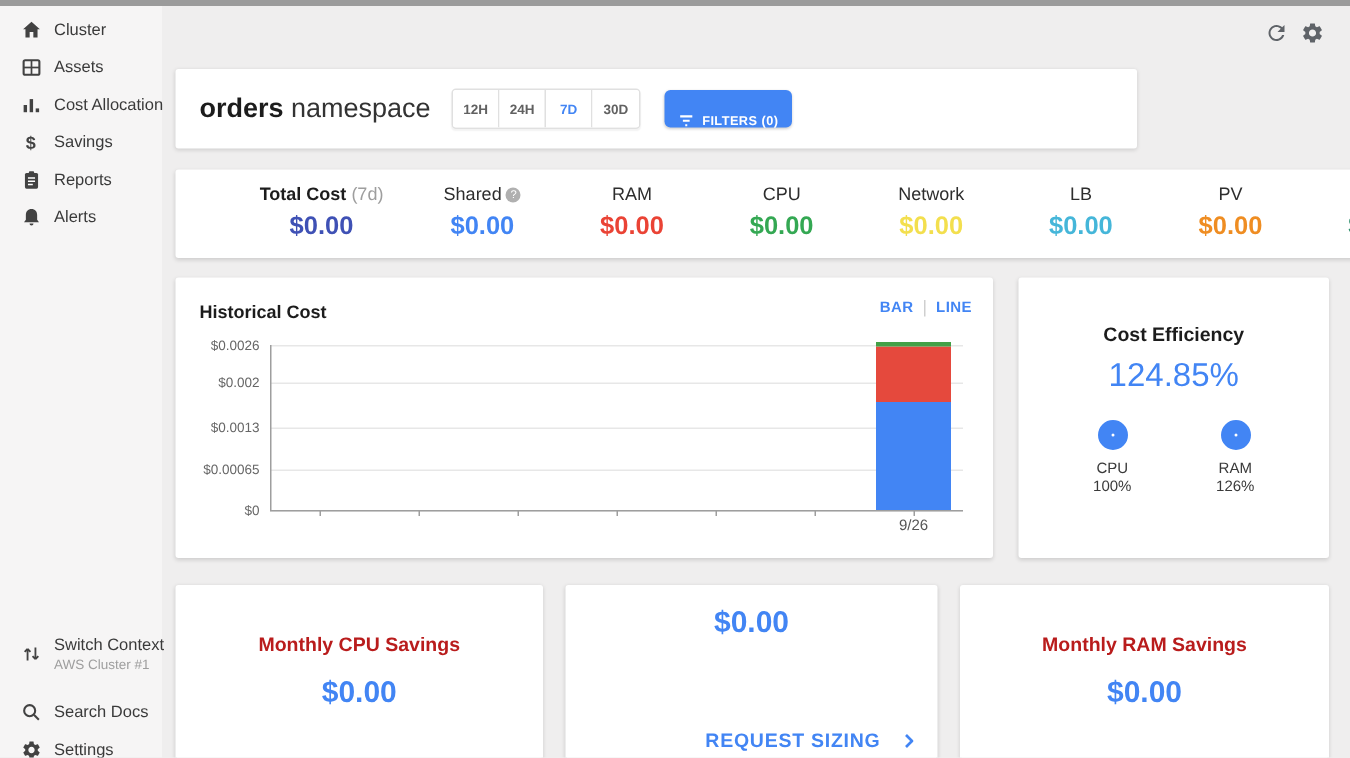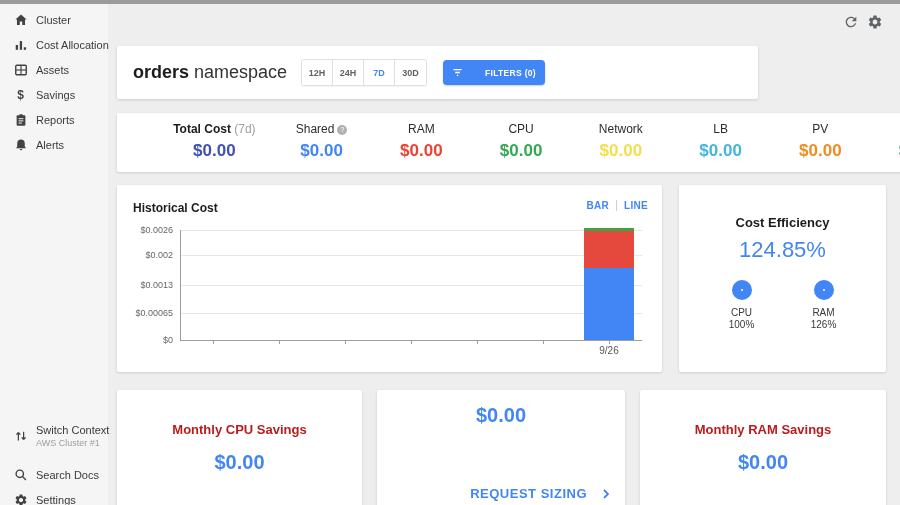--- a/index.html
+++ b/index.html
@@ -34,21 +34,21 @@
   .header-card { left:117px; top:46px; width:641px; height:53px; display:flex; align-items:center; padding-left:16px; }
   .page-title { font-size:18px; white-space:nowrap; }
   .page-title .t1 { font-weight:bold; color:#1c1c1c; }
   .page-title .t2 { font-weight:400; color:#333; }
 
   .range-group { display:flex; margin-left:14px; border:1px solid #e0e0e0; border-radius:3px; overflow:hidden; box-shadow:0 1px 1px rgba(0,0,0,.05); }
   .range-btn { width:31px; height:25px; background:#fff; border:none; border-right:1px solid #e0e0e0; font-size:9px; font-weight:bold; color:#616161; font-family:inherit; cursor:pointer; }
   .range-btn:last-child { border-right:none; }
   .range-btn.selected { color:#4285f4; }
 
-  .filters-btn { margin-left:16px; height:25px; padding:0 9px; background:#4285f4; color:#fff; border:none; border-radius:4px; font-size:8.5px; font-weight:bold; font-family:inherit; display:flex; align-items:center; gap:22px; letter-spacing:.3px; cursor:pointer; box-shadow:0 1px 2px rgba(0,0,0,.2); }
+  .filters-btn { margin-left:16px; height:25px; padding:0 9px; background:#4285f4; color:#fff; border:none; border-radius:4px; font-size:8.5px; font-weight:bold; font-family:inherit; display:flex; align-items:flex-end; gap:5px; letter-spacing:.3px; cursor:pointer; box-shadow:0 1px 2px rgba(0,0,0,.2); }
 
   
   .stats-card { left:117px; top:113px; width:893px; height:59px; display:flex; padding:9px 40px 0; }
   .stat { flex:1; text-align:center; }
   .stat.first { flex:1.15; }
   .stat-label { font-size:12px; color:#2d2d2d; white-space:nowrap; }
   .stat.first .stat-label { font-weight:bold; color:#1c1c1c; }
   .stat-suffix { color:#9e9e9e; font-weight:400; }
   .help-dot { display:inline-block; width:10px; height:10px; border-radius:50%; background:#b0b0b0; color:#fff; font-size:7.5px; line-height:10px; text-align:center; vertical-align:1px; margin-left:3px; }
   .help-dot::before { content:"?"; }
@@ -100,37 +100,37 @@
     <div class="side-item">
       <span class="ic">
         <svg width="14" height="14" viewBox="0 0 16 16">
             <path d="M8 1.8 L14.4 7.4 H12.6 V13.8 H9.4 V9.6 H6.6 V13.8 H3.4 V7.4 H1.6 Z" fill="#424242"></path>
           </svg>
       </span>
       <span class="lbl">Cluster</span>
     </div>
     <div class="side-item">
       <span class="ic">
+        <svg width="14" height="14" viewBox="0 0 16 16">
+            <rect x="2" y="2.5" width="12" height="11" rx="1.2" fill="none" stroke="#424242" stroke-width="1.6"></rect>
+            <line x1="8" y1="2.5" x2="8" y2="13.5" stroke="#424242" stroke-width="1.3"></line>
+            <line x1="2" y1="8" x2="14" y2="8" stroke="#424242" stroke-width="1.3"></line>
+          </svg>
+      </span>
+      <span class="lbl">Assets</span>
+    </div>
+    <div class="side-item">
+      <span class="ic">
         <svg width="14" height="14" viewBox="0 0 16 16" fill="#424242">
             <rect x="2" y="8" width="2.6" height="5.5"></rect>
             <rect x="6.6" y="3.5" width="2.6" height="10"></rect>
             <rect x="11.2" y="10.6" width="2.6" height="2.9"></rect>
           </svg>
       </span>
       <span class="lbl">Cost Allocation</span>
-    </div>
-    <div class="side-item">
-      <span class="ic">
-        <svg width="14" height="14" viewBox="0 0 16 16">
-            <rect x="2" y="2.5" width="12" height="11" rx="1.2" fill="none" stroke="#424242" stroke-width="1.6"></rect>
-            <line x1="8" y1="2.5" x2="8" y2="13.5" stroke="#424242" stroke-width="1.3"></line>
-            <line x1="2" y1="8" x2="14" y2="8" stroke="#424242" stroke-width="1.3"></line>
-          </svg>
-      </span>
-      <span class="lbl">Assets</span>
     </div>
     <div class="side-item">
       <span class="ic">
           <span class="dollar-glyph">$</span>
         </span>
       <span class="lbl">Savings</span>
     </div>
     <div class="side-item">
       <span class="ic">
         <svg width="14" height="14" viewBox="0 0 16 16">

